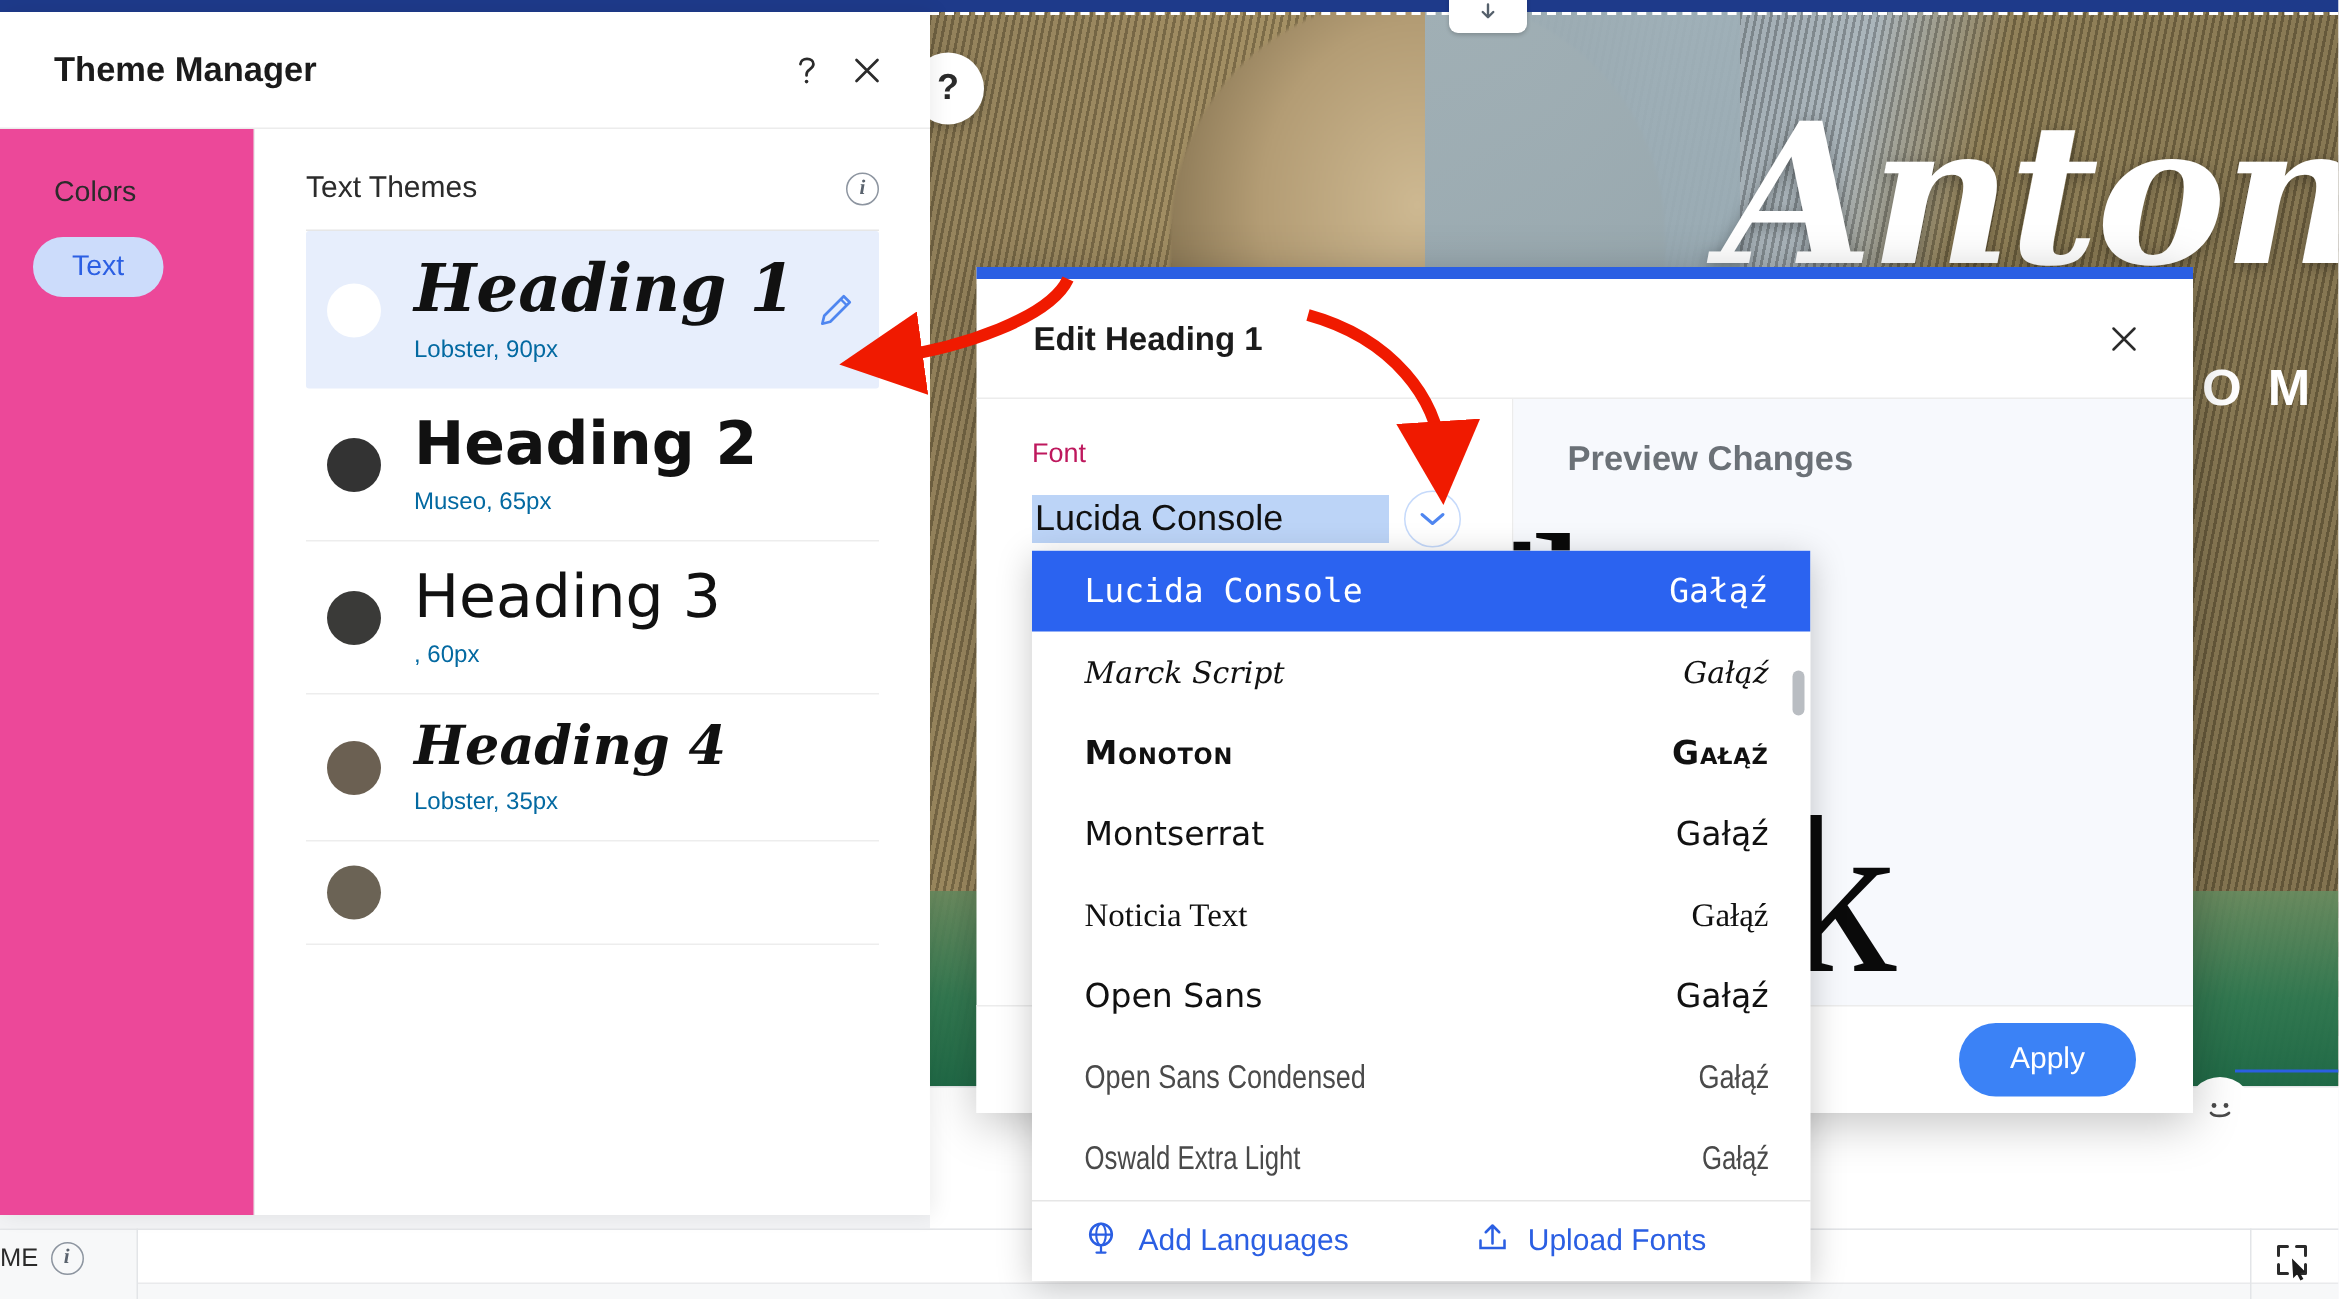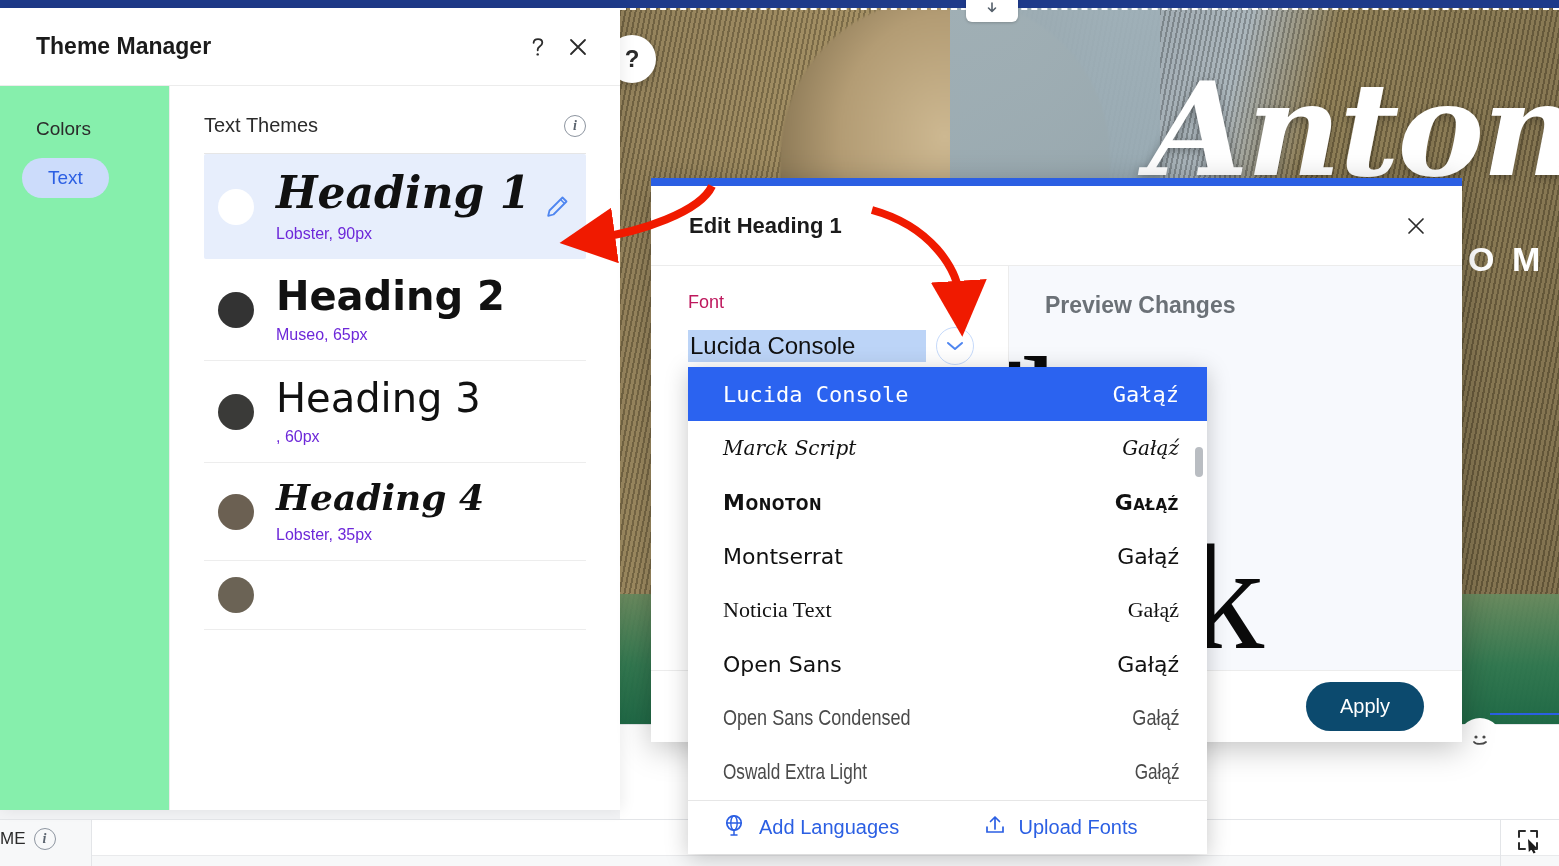--- a/index.html
+++ b/index.html
@@ -126,21 +126,21 @@
     padding: 0 22px 0 36px;
     border-bottom: 1px solid #ececec;
   }
   .tm-title { font-size: 23px; font-weight: 700; color: #1b1b1b; flex: 1; }
   .tm-hdr-btn {
     width: 40px; height: 40px; display: flex; align-items: center; justify-content: center;
     color: #2b2b2b; cursor: pointer;
   }
   .tm-body { display: flex; height: 724px; }
   .tm-side {
-    width: 170px; background: #86efac; border-right: 1px solid #ececec;
+    width: 170px; background: #ec4899; border-right: 1px solid #ececec;
     padding-top: 26px;
   }
   .tm-side-label {
     padding: 6px 0 6px 36px; font-size: 19px; color: #2b2b2b;
   }
   .tm-side-item {
     margin: 12px 0 0 22px; padding: 9px 26px;
     display: inline-block; border-radius: 20px;
     font-size: 19px; color: #2b5fe3; background: #ccdcfb;
     cursor: pointer;
@@ -163,21 +163,21 @@
     display: flex; align-items: center; gap: 22px;
     padding: 16px 14px; border-bottom: 1px solid #ededed;
     position: relative;
   }
   .theme-row.selected {
     background: #e7eefc; border-bottom: none; border-radius: 2px;
   }
   .swatch { width: 36px; height: 36px; border-radius: 50%; flex: none; }
   .theme-info { flex: 1; min-width: 0; }
   .theme-name { color: #111111; line-height: 1.05; white-space: nowrap; }
-  .theme-meta { font-size: 16px; color: #6d28d9; margin-top: 9px; }
+  .theme-meta { font-size: 16px; color: #0369a1; margin-top: 9px; }
   .pencil { width: 30px; height: 30px; cursor: pointer; flex: none; }
 
   
   .eh-dialog {
     position: absolute; left: 651px; top: 178px; width: 811px; height: 564px;
     background: #ffffff;
     box-shadow: 0 6px 30px rgba(0,0,0,.25);
   }
   .eh-accent { height: 8px; background: #2b5fe3; }
   .eh-head {
@@ -205,21 +205,21 @@
     position: absolute; left: -78px; top: 50px;
     font-family: "Liberation Serif", serif;
     font-size: 150px; color: #0a0a0a; line-height: 1.25;
     white-space: nowrap;
   }
   .eh-footer {
     height: 72px; display: flex; align-items: center; justify-content: flex-end;
     padding: 0 38px; border-top: 1px solid #ececec; background: #ffffff;
   }
   .apply-btn {
-    background: #0c4a6e; color: #ffffff; border: none;
+    background: #3b82f6; color: #ffffff; border: none;
     font-size: 20px; font-family: "Liberation Sans", sans-serif;
     padding: 13px 34px; border-radius: 26px; cursor: pointer;
   }
 
   
   .fd {
     position: absolute; left: 688px; top: 367px; width: 519px; height: 487px;
     background: #ffffff; box-shadow: 0 4px 22px rgba(0,0,0,.22);
   }
   .fd-list { height: 433px; overflow: hidden; position: relative; }

